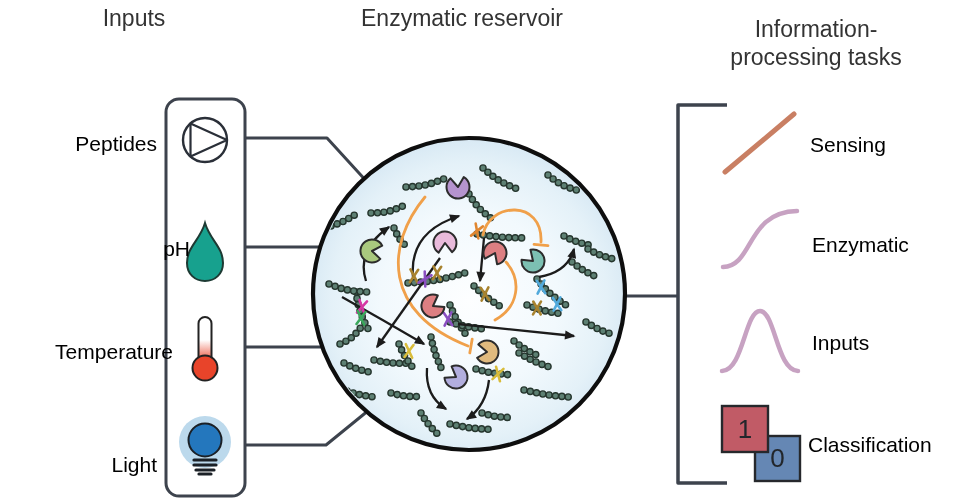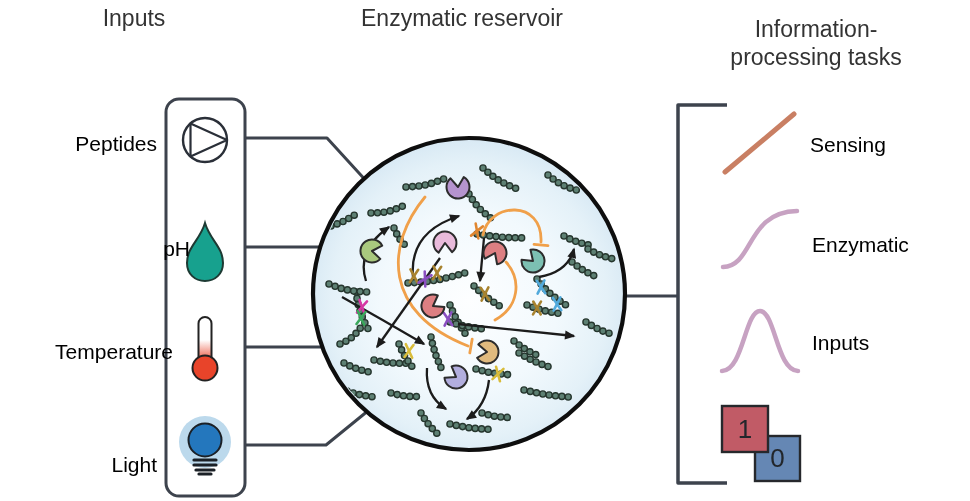--- a/index.html
+++ b/index.html
@@ -457,16 +457,17 @@
   </div>
 
   <div class="txt label in-label" style="left:0px;top:131px;width:157px;">Peptides</div>
   <div class="txt label in-label" style="left:0px;top:236px;width:157px;padding-left:33px;">pH</div>
   <div class="txt label in-label" style="left:0px;top:339px;width:157px;margin-left:16px;">Temperature</div>
   <div class="txt label in-label" style="left:0px;top:443px;width:157px;margin-top:9px;">Light</div>
 
   <div class="txt label right-label" style="left:810px;top:132px;">Sensing</div>
   <div class="txt label right-label" style="left:812px;top:232px;">Enzymatic</div>
   <div class="txt label right-label" style="left:812px;top:330px;">Inputs</div>
+  <div class="txt label right-label" style="left:808px;top:432px;">Classification</div>
 
   <div class="sq-text" style="left:722px;top:406px;width:46px;height:46px;">1</div>
   <div class="sq-text" style="left:755px;top:436px;width:45px;height:45px;">0</div>
 </div>
 
 </body></html>

